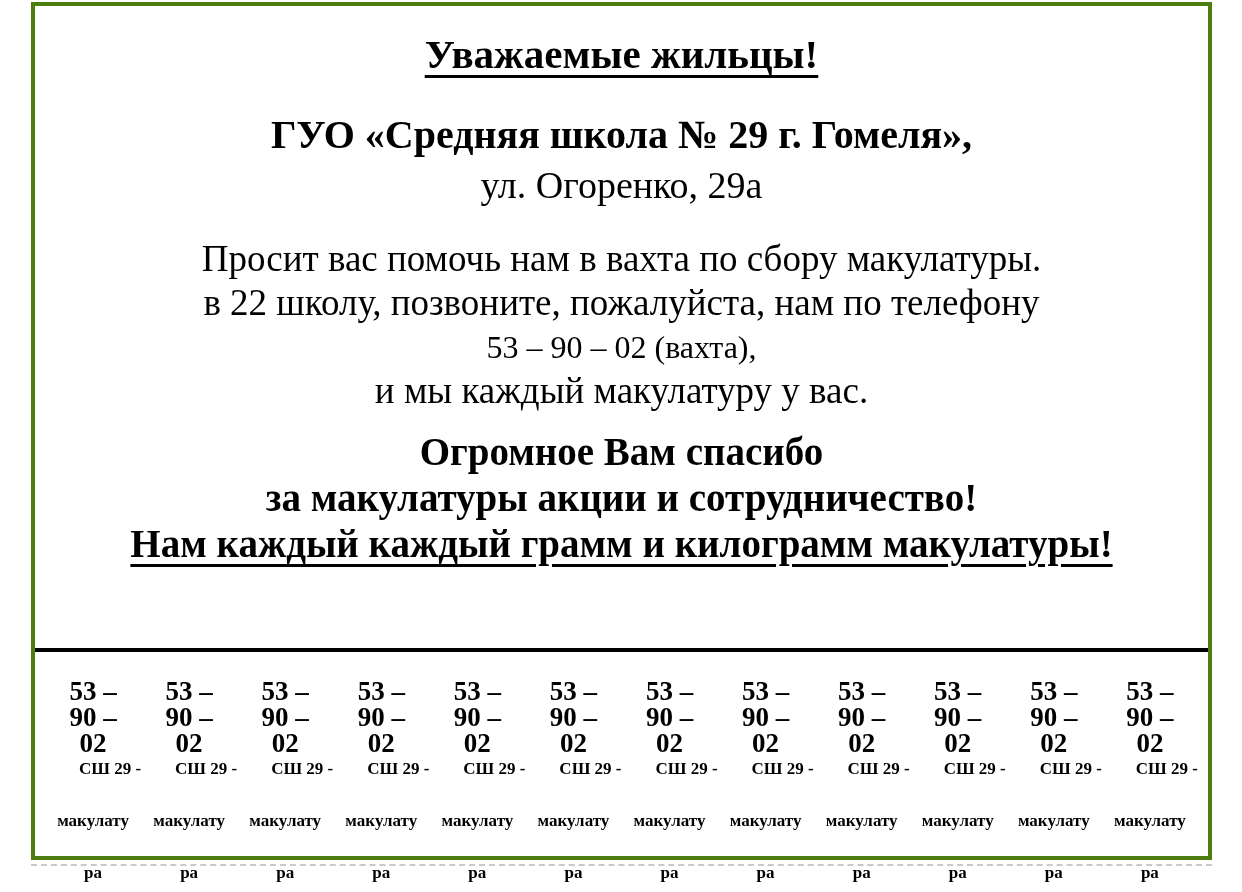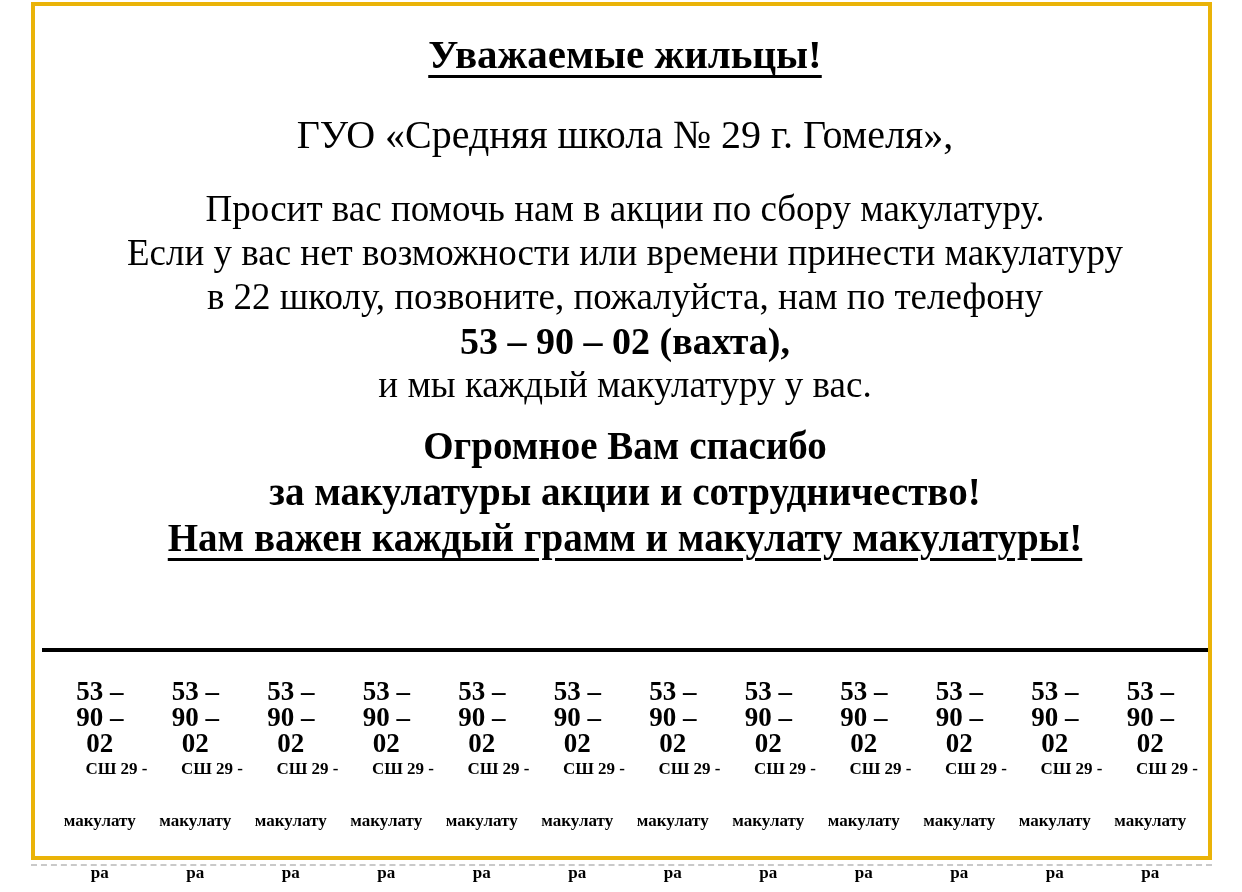--- a/index.html
+++ b/index.html
@@ -15,60 +15,59 @@
     color: #000000;
     overflow: hidden;
   }
   .flyer {
     position: absolute;
     left: 31px;
     top: 2px;
     width: 1181px;
     height: 858px;
     box-sizing: border-box;
-    border: 4px solid #eab308;
+    border: 4px solid #4d7c0f;
     background: #ffffff;
-    padding-left: 7px;
   }
   .main {
     box-sizing: border-box;
     height: 642px;
     text-align: center;
     padding-top: 12px;
     overflow: hidden;
   }
   .title {
     display: inline-block;
     font-size: 41px;
     font-weight: bold;
     text-decoration: underline;
     text-decoration-thickness: 3px;
     text-underline-offset: 7px;
     margin-top: 14px;
     line-height: 1.1;
   }
   .school {
     font-size: 40px;
-    font-weight: normal;
+    font-weight: bold;
     margin-top: 36px;
     line-height: 1.1;
   }
   .address {
     font-size: 38px;
     margin-top: 8px;
     line-height: 1.1;
   }
   .para {
     font-size: 37px;
     margin-top: 30px;
     line-height: 44px;
   }
   .phone-line {
-    font-size: 38px;
-    font-weight: bold;
+    font-size: 32px;
+    font-weight: normal;
   }
   .thanks {
     font-size: 39px;
     font-weight: bold;
     margin-top: 16px;
     line-height: 46px;
   }
   .final-line {
     display: inline-block;
     text-decoration: underline;
@@ -113,34 +112,34 @@
 </head>
 <body>
 
 <div class="flyer">
 
   <div class="main">
     <div>
       <span class="title">Уважаемые жильцы!</span>
     </div>
     <div class="school">ГУО «Средняя школа № 29 г. Гомеля»,</div>
+    <div class="address">ул. Огоренко, 29а</div>
 
     <div class="para">
-      <div>Просит вас помочь нам в акции по сбору макулатуру.</div>
-      <div>Если у вас нет возможности или времени принести макулатуру</div>
+      <div>Просит вас помочь нам в вахта по сбору макулатуры.</div>
       <div>в 22 школу, позвоните, пожалуйста, нам по телефону</div>
       <div class="phone-line">53 – 90 – 02 (вахта),</div>
       <div>и мы каждый макулатуру у вас.</div>
     </div>
 
     <div class="thanks">
       <div>Огромное Вам спасибо</div>
       <div>за макулатуры акции и сотрудничество!</div>
       <div>
-        <span class="final-line">Нам важен каждый грамм и макулату макулатуры!</span>
+        <span class="final-line">Нам каждый каждый грамм и килограмм макулатуры!</span>
       </div>
     </div>
   </div>
 
   <div class="strips">
     <div class="strip">
       <div class="ph">53 –</div>
       <div class="ph">90 –</div>
       <div class="ph">02</div>
       <div class="lb lb-first">СШ 29 -</div>

